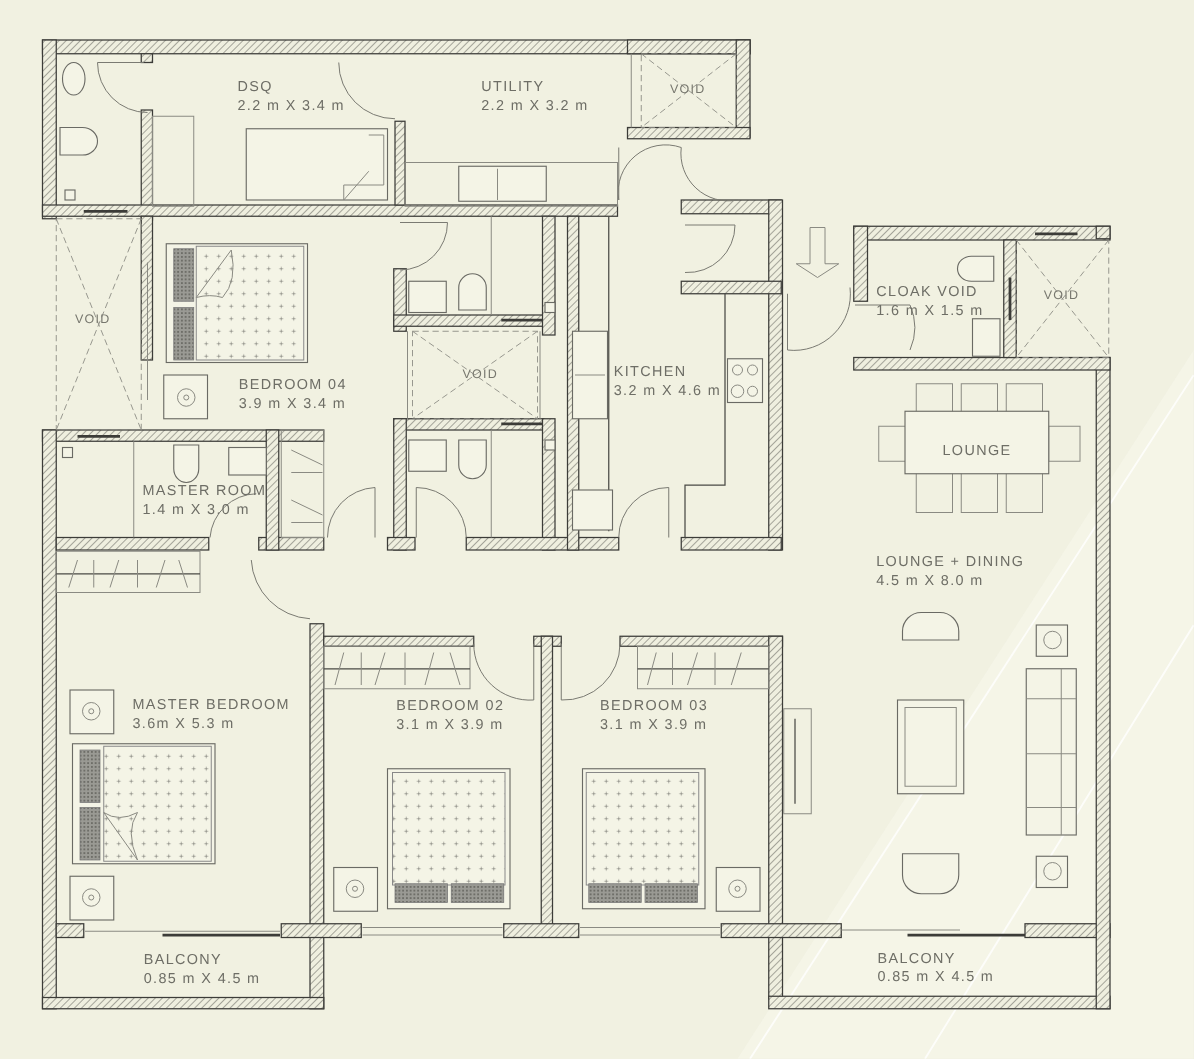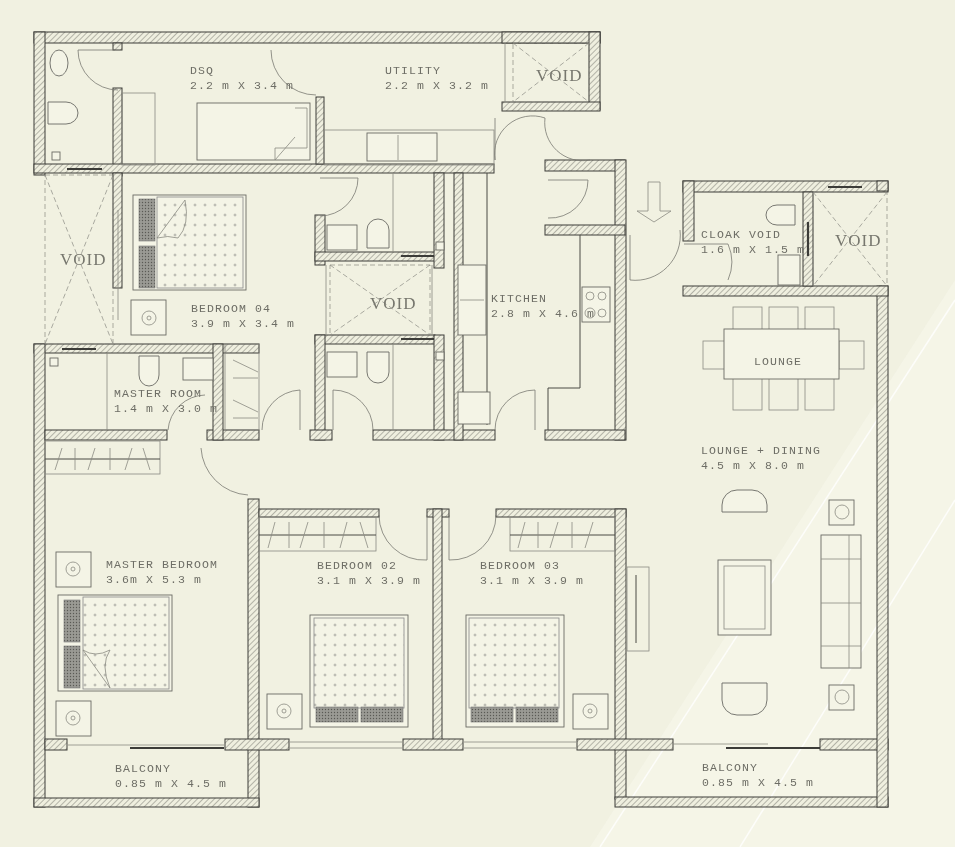--- a/index.html
+++ b/index.html
@@ -1,20 +1,20 @@
 <!DOCTYPE html>
 <html><head>
 <meta charset="utf-8">
 <style>
   html, body { margin:0; padding:0; }
   body { width:955px; height:847px; background:#f1f1e1; overflow:hidden; position:relative; font-family:"DejaVu Sans", sans-serif; }
   #plan { position:absolute; left:0; top:0; width:955px; height:847px; }
-  .lbl { position:absolute; color:#6e6e66; font-family:Liberation Mono, monospace; font-size:11.5px; letter-spacing:1.1px; line-height:15px; white-space:nowrap; font-weight:300; }
+  .lbl { position:absolute; color:#6e6e66; font-family:Liberation Sans, sans-serif; font-size:11.5px; letter-spacing:1.1px; line-height:15px; white-space:nowrap; font-weight:300; }
   .lbl .t, .lbl .d { display:block; }
-  .void-lbl { position:absolute; color:#77776e; font-size:17px; letter-spacing:1px; font-family:Liberation Serif, serif;text-align:right; }
+  .void-lbl { position:absolute; color:#77776e; font-size:10px; letter-spacing:1px; font-family:Liberation Sans, sans-serif;text-align:right; }
   .wall { fill:url(#hatch); stroke:#3c3c38; stroke-width:1; }
   .ln { fill:none; stroke:#4a4a45; stroke-width:1; }
   .lt { fill:none; stroke:#8a8a82; stroke-width:0.8; }
   .dash { fill:none; stroke:#8a8a82; stroke-width:0.7; stroke-dasharray:5 3; }
   .door { fill:none; stroke:#7a7a72; stroke-width:0.8; }
   .win { fill:none; stroke:#3c3c38; stroke-width:2.2; }
   .fx { fill:#f4f4e6; stroke:#6a6a64; stroke-width:0.9; }
   .pillow { fill:url(#dots); stroke:#777; stroke-width:0.6; }
   .quilt { fill:url(#cross); stroke:#888; stroke-width:0.8; }
 </style>
@@ -294,21 +294,21 @@
 <div class="lbl" style="left:385px;top:63px">
   <span class="t">UTILITY</span>
   <span class="d">2.2 m X 3.2 m</span>
 </div>
 <div class="lbl" style="left:191px;top:301px">
   <span class="t">BEDROOM 04</span>
   <span class="d">3.9 m X 3.4 m</span>
 </div>
 <div class="lbl" style="left:491px;top:291px">
   <span class="t">KITCHEN</span>
-  <span class="d">2.8 m X 4.6 m</span>
+  <span class="d">3.2 m X 4.6 m</span>
 </div>
 <div class="lbl" style="left:701px;top:227px">
   <span class="t">CLOAK VOID</span>
   <span class="d">1.6 m X 1.5 m</span>
 </div>
 <div class="lbl" style="left:114px;top:386px">
   <span class="t">MASTER ROOM</span>
   <span class="d">1.4 m X 3.0 m</span>
 </div>
 <div class="lbl" style="left:754px;top:354px">

